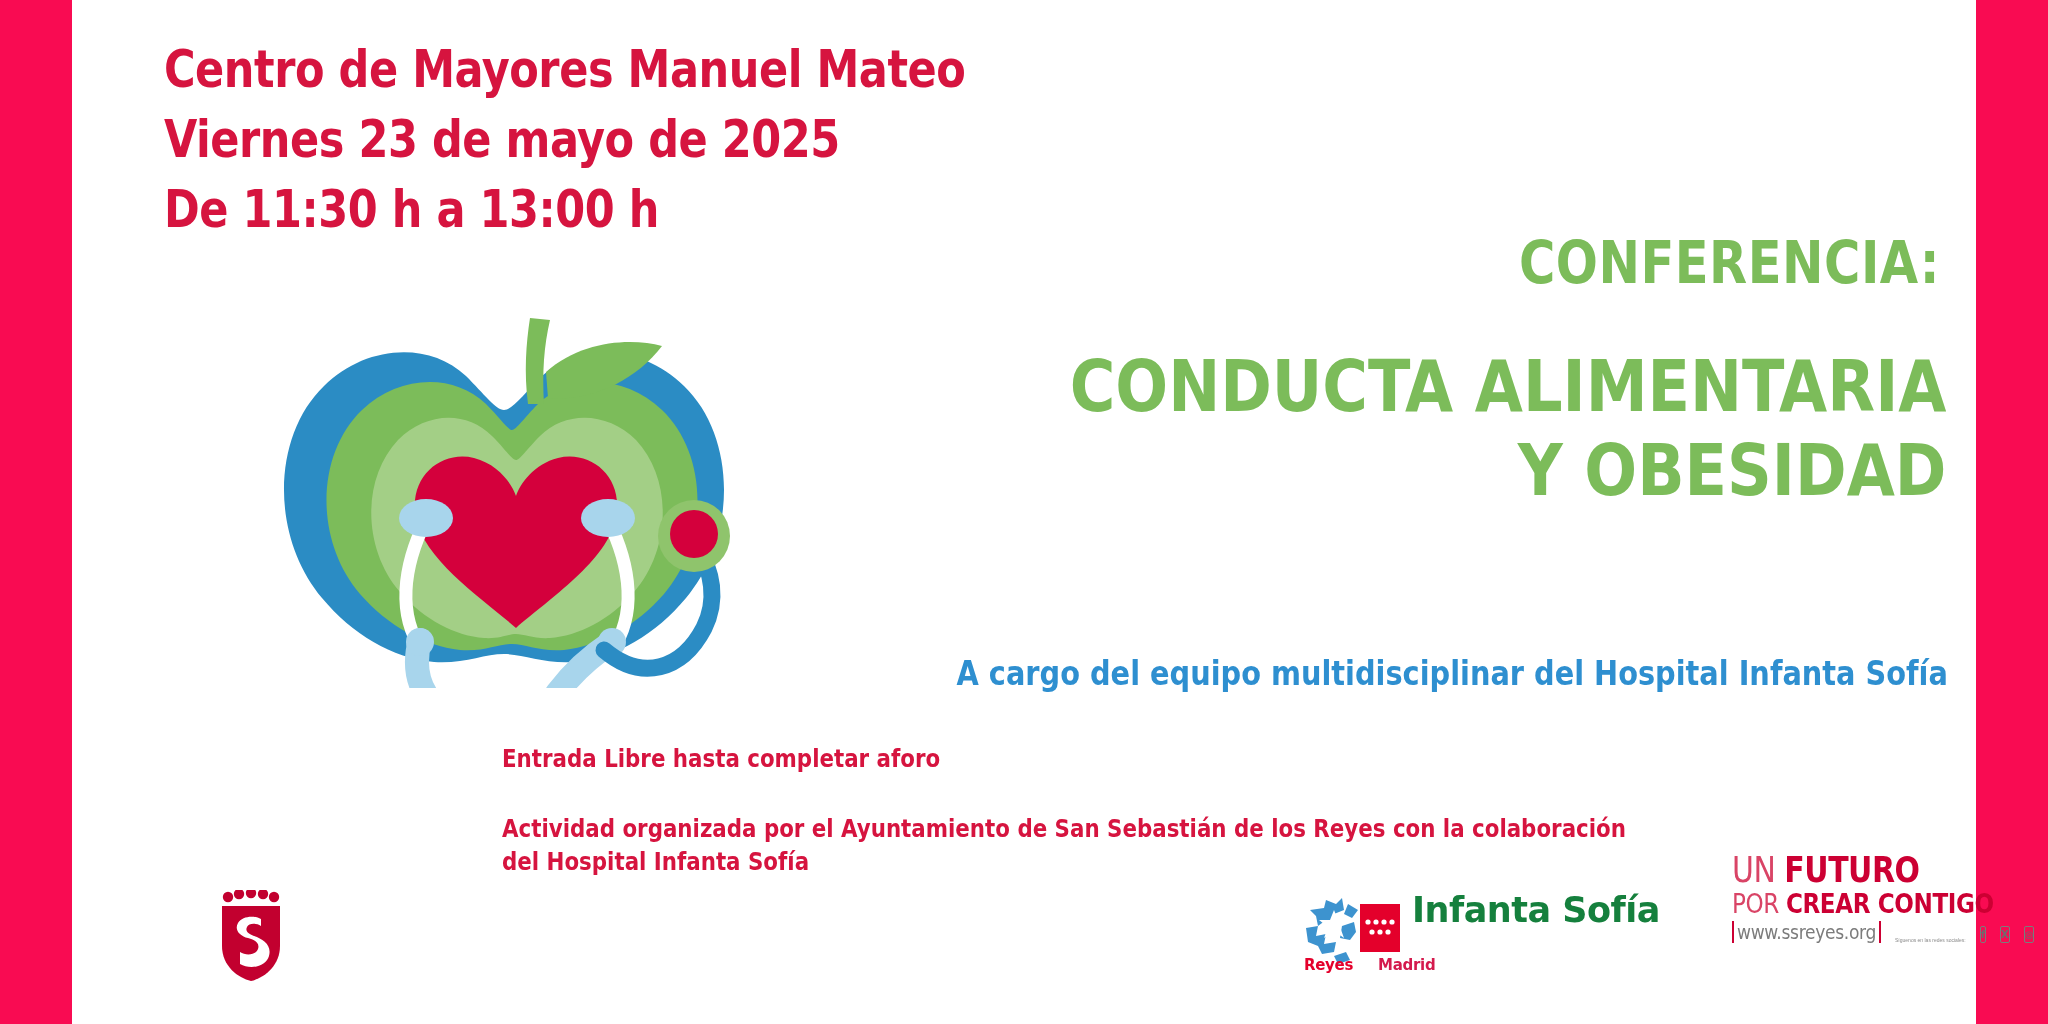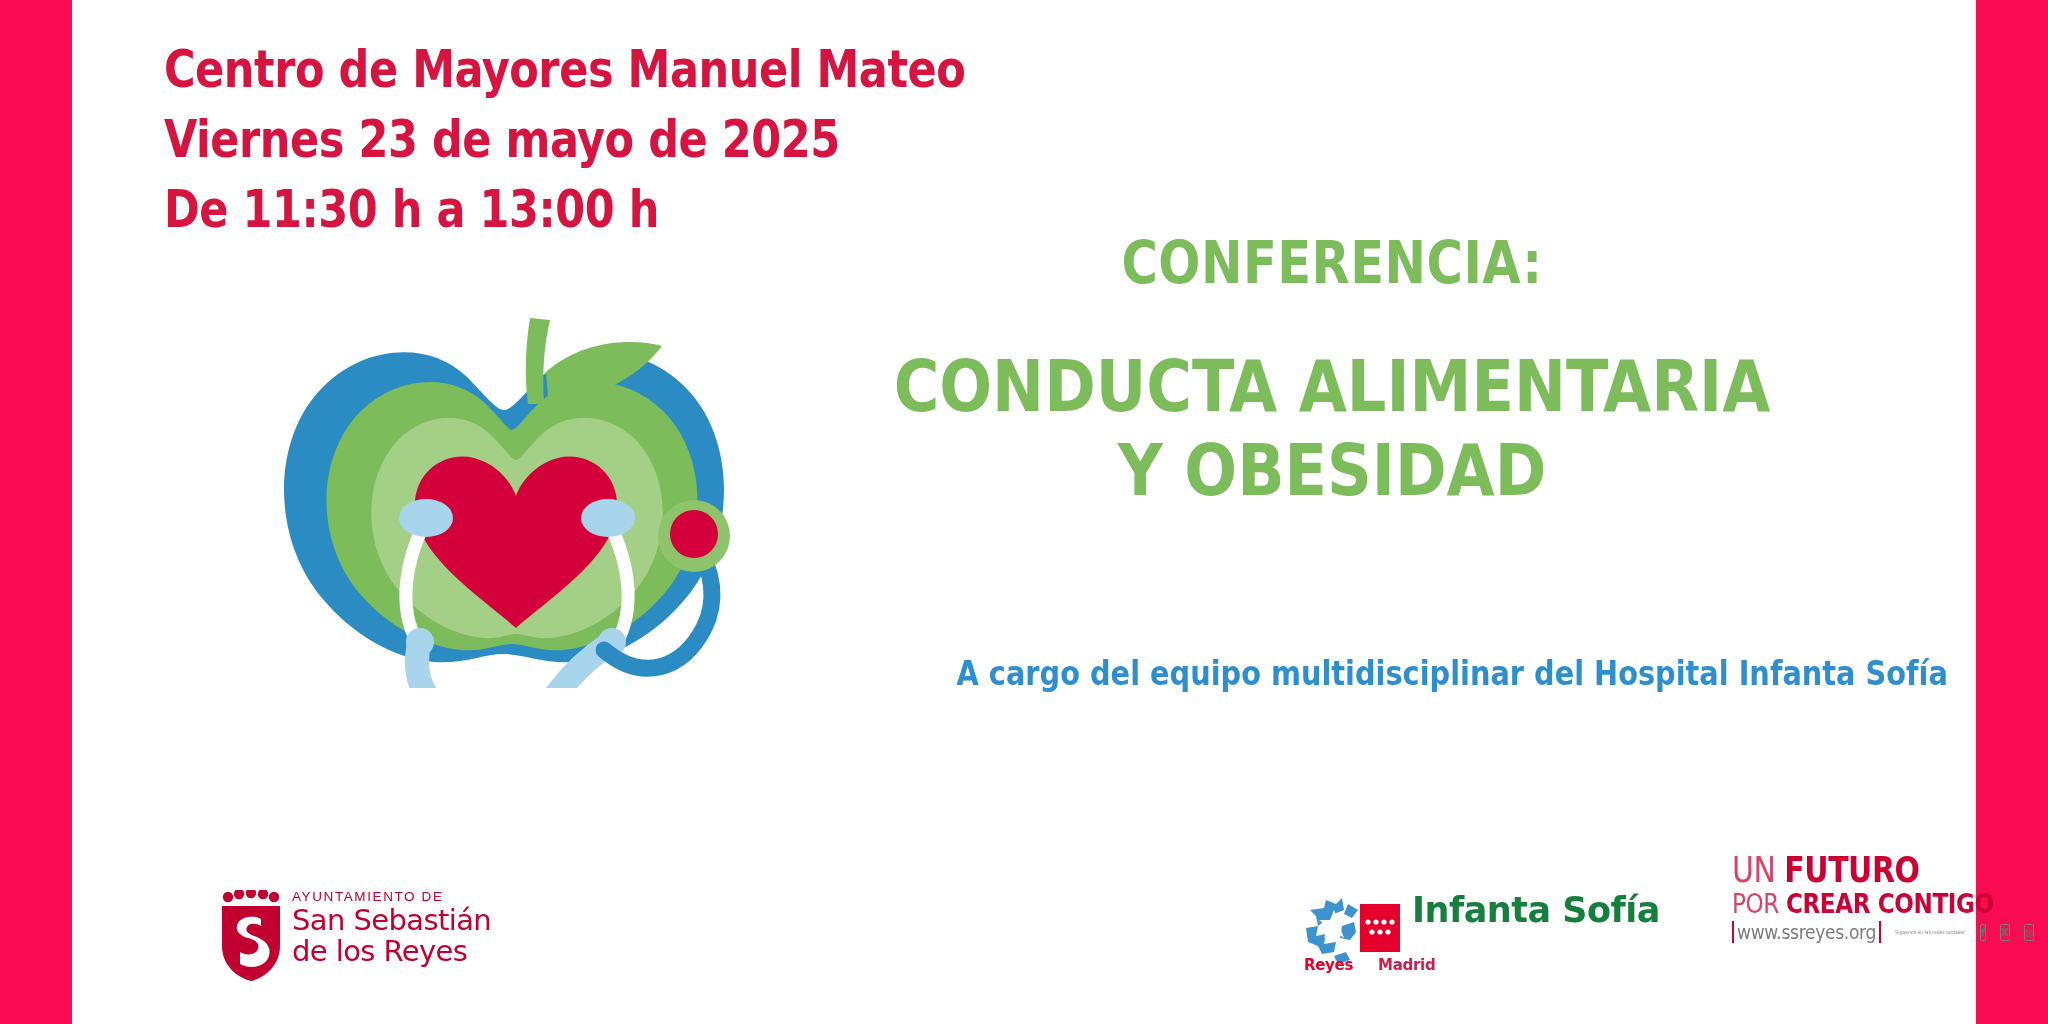--- a/index.html
+++ b/index.html
@@ -61,21 +61,21 @@
     transform: scaleX(0.92);
     transform-origin: left center;
   }
 
   
   .conf-block {
     position: absolute;
     left: 620px;
     top: 228px;
     width: 1280px;
-    text-align: center;
+    text-align: right;
   }
   .conf-kicker {
     color: #7cbc5a;
     font-family: "DejaVu Sans Condensed", "Liberation Sans Narrow", "Liberation Sans", sans-serif;
     font-weight: bold;
     font-size: 58px;
     line-height: 70px;
     letter-spacing: 0.5px;
     white-space: nowrap;
     transform: scaleX(0.95);
@@ -237,21 +237,21 @@
     white-space: nowrap;
     letter-spacing: -0.4px;
     transform: scaleX(0.95);
     transform-origin: left center;
   }
   .fut-row2 .thin { color: #d94466; font-weight: normal; }
   .fut-row2 .bold { color: #cc0033; font-weight: bold; }
   .fut-row3 {
     margin-top: 2px;
     display: flex;
-    align-items: center;
+    align-items: flex-end;
     gap: 14px;
   }
   .fut-url {
     font-family: "DejaVu Sans Condensed", "Liberation Sans Narrow", "Liberation Sans", sans-serif;
     font-size: 19px;
     color: #7c7c7c;
     letter-spacing: -0.3px;
     white-space: nowrap;
     border-left: 2px solid #cc0033;
     border-right: 2px solid #cc0033;
@@ -345,41 +345,41 @@
     </div>
 
     <div class="conf-block">
       <div class="conf-kicker">CONFERENCIA:</div>
       <div class="conf-title l1">CONDUCTA ALIMENTARIA</div>
       <div class="conf-title">Y OBESIDAD</div>
     </div>
 
     <div class="byline">A cargo del equipo multidisciplinar del Hospital Infanta Sofía</div>
 
+    <div class="notes">
+      <div class="note">Entrada Libre hasta completar aforo</div>
+      <div class="note gap">Actividad organizada por el Ayuntamiento de San Sebastián de los Reyes con la colaboración</div>
+      <div class="note">del Hospital Infanta Sofía</div>
+    </div>
 
     <div class="logo-ssreyes">
       <div class="shield-wrap">
         <svg viewBox="0 0 62 92" width="62" height="92" xmlns="http://www.w3.org/2000/svg">
           <circle cx="8" cy="7" r="5.2" fill="#c2002f"></circle>
           <circle cx="19" cy="4" r="5.2" fill="#c2002f"></circle>
           <circle cx="31" cy="3" r="5.2" fill="#c2002f"></circle>
           <circle cx="43" cy="4" r="5.2" fill="#c2002f"></circle>
           <circle cx="54" cy="7" r="5.2" fill="#c2002f"></circle>
           <path d="M2 16 H60 V56 C60 76, 44 88, 31 91 C18 88, 2 76, 2 56 Z" fill="#c2002f"></path>
           <path d="M41 29 C34 25, 22 26, 18 33 C14 40, 20 46, 28 48
                    C35 50, 40 53, 38 59 C36 65, 26 66, 20 62
                    L20 74 C30 80, 46 77, 49 66 C52 55, 43 49, 34 46
                    C28 44, 25 41, 27 37 C29 33, 36 33, 41 36 Z" fill="#ffffff"></path>
         </svg>
       </div>
-      <div class="ssr-text">
-        <div class="ssr-kicker">AYUNTAMIENTO DE</div>
-        <div class="ssr-name">San Sebastián</div>
-        <div class="ssr-name">de los Reyes</div>
-      </div>
     </div>
 
     <div class="logo-hospital">
       <div class="hosp-mark">
         <svg viewBox="0 0 96 72" width="96" height="72" xmlns="http://www.w3.org/2000/svg">
 
           <g fill="#3d93cf">
             <path d="M6 14 L20 12 L22 4 L32 8 L38 2 L40 14 L30 18 L34 26 L22 24 L14 30 L12 20 Z"></path>
             <path d="M2 32 L14 30 L12 40 L22 38 L20 48 L32 46 L30 56 L18 58 L14 50 L4 46 Z"></path>
             <path d="M38 30 L50 26 L52 36 L46 44 L36 42 Z"></path>

